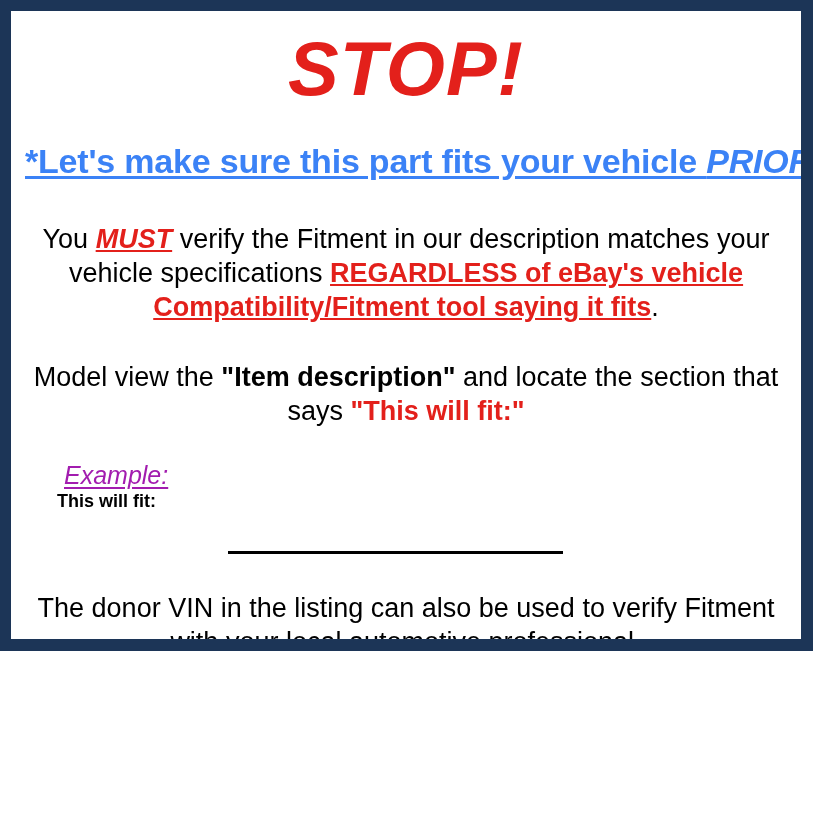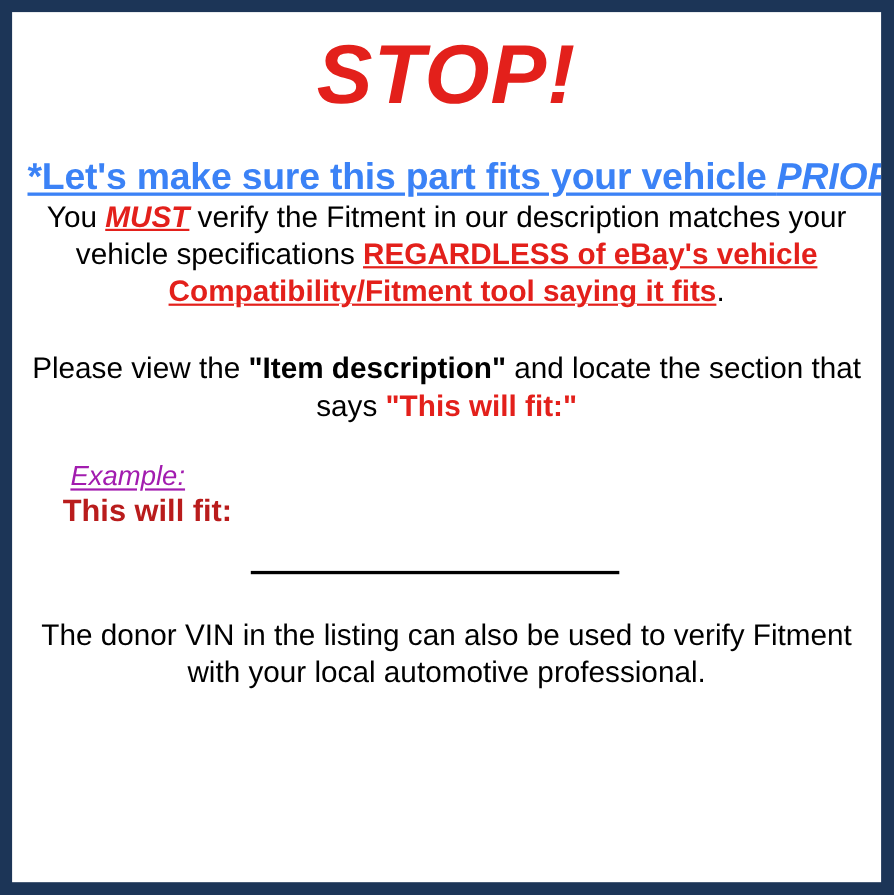--- a/index.html
+++ b/index.html
@@ -2,21 +2,21 @@
 <html><head>
 <meta charset="utf-8">
 <style>
   html, body {
     margin: 0;
     padding: 0;
     background: #ffffff;
   }
   #fitment-notice {
     width: 813px;
-    height: 814px;
+    height: 651px;
     box-sizing: border-box;
     background: #1c3557;
     padding: 11px 12px 12px 11px;
     font-family: "Liberation Sans", "DejaVu Sans", sans-serif;
     overflow: hidden;
   }
   .inner {
     width: 100%;
     height: 100%;
     box-sizing: border-box;
@@ -49,21 +49,21 @@
     white-space: nowrap;
   }
   .subtitle .ital { font-style: italic; }
 
   .para {
     color: #000000;
     font-size: 27px;
     line-height: 1.26;
     margin: 0;
   }
-  .p-must { }
+  .p-must { margin-top: 42px; }
   .p-desc { margin-top: 36px; }
   .p-confirm { margin-top: 30px; }
   .p-vin { margin-top: 33px; }
 
   .r-bi-u {
     color: #e3201b;
     font-weight: bold;
     font-style: italic;
     text-decoration: underline;
     text-underline-offset: 2px;
@@ -92,23 +92,23 @@
     color: #a21caf;
     font-style: italic;
     font-size: 25px;
     line-height: 1.05;
     text-decoration: underline;
     text-underline-offset: 3px;
     margin: 0;
     display: inline-block;
   }
   .example-fit {
-    color: #b91c1c;
+    color: #000000;
     font-weight: bold;
-    font-size: 28px;
+    font-size: 18px;
     line-height: 1.1;
     margin: 3px 0 0 -7px;
   }
   .example-spec {
     color: #e3201b;
     font-weight: bold;
     font-size: 22px;
     line-height: 1.1;
     margin: 27px 0 0 -13px;
     letter-spacing: -0.1px;
@@ -137,21 +137,21 @@
 
     <div class="subtitle">
       <span>*Let's make sure this part fits your vehicle </span><span class="ital">PRIOR</span><span> to purchasing*</span>
     </div>
 
     <p class="para p-must">
       <span>You </span><span class="r-bi-u">MUST</span><span> verify the Fitment in our description matches your vehicle specifications </span><span class="r-b-u">REGARDLESS of eBay's vehicle Compatibility/Fitment tool saying it fits</span><span>.</span>
     </p>
 
     <p class="para p-desc">
-      <span>Please view the </span><span class="k-b">"Item description"</span><span> and locate the section that says </span><span class="r-b">"This will fit:"</span>
+      <span>Model view the </span><span class="k-b">"Item description"</span><span> and locate the section that says </span><span class="r-b">"This will fit:"</span>
     </p>
 
     <div class="example-block">
       <div>
         <span class="example-label">Example:</span>
       </div>
       <div class="example-fit">This will fit:</div>
     </div>
 
     <div class="divider-wrap">

